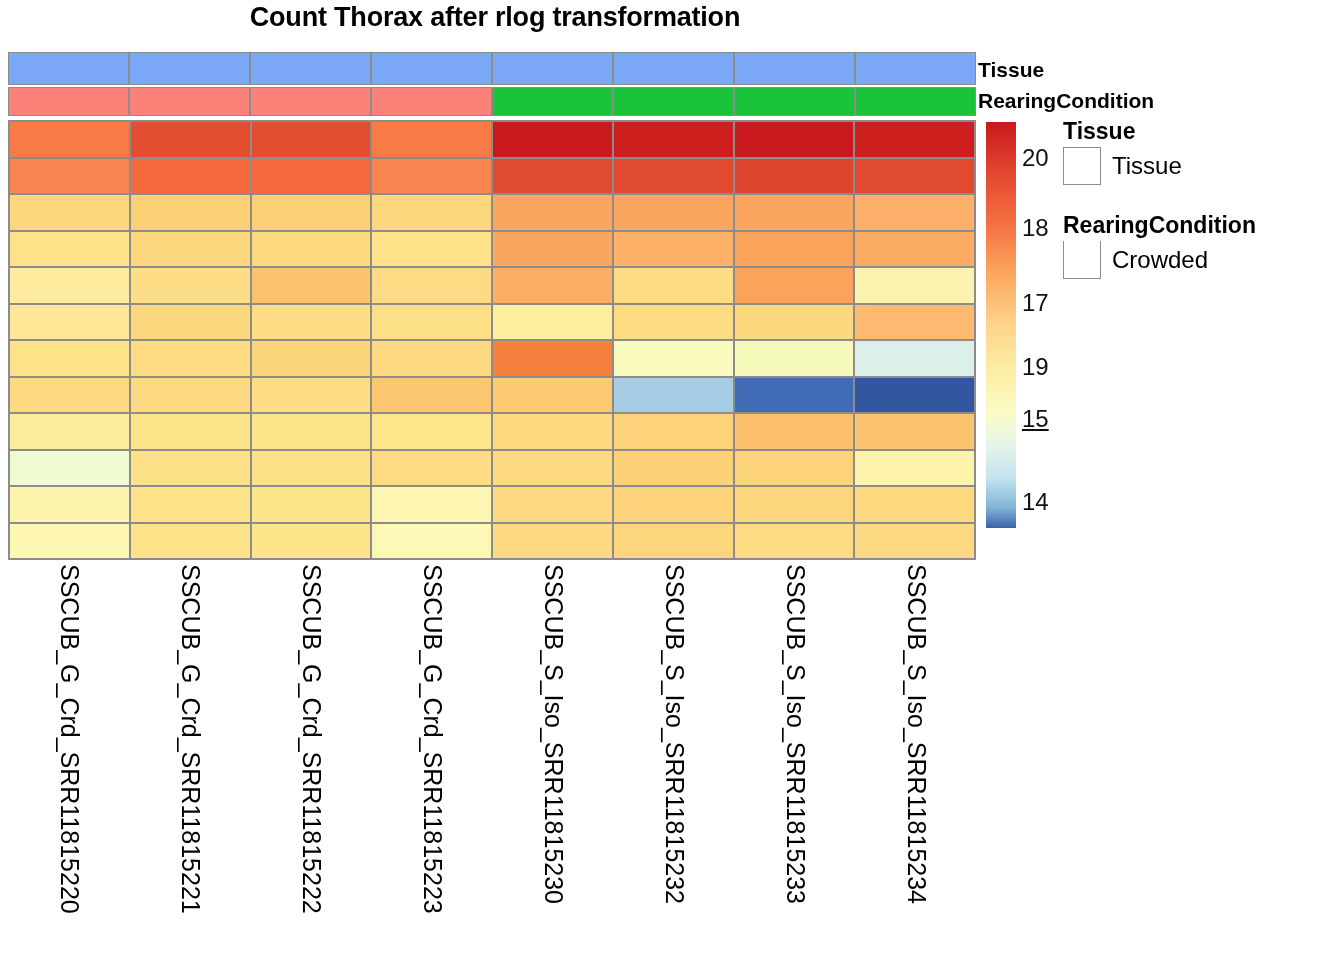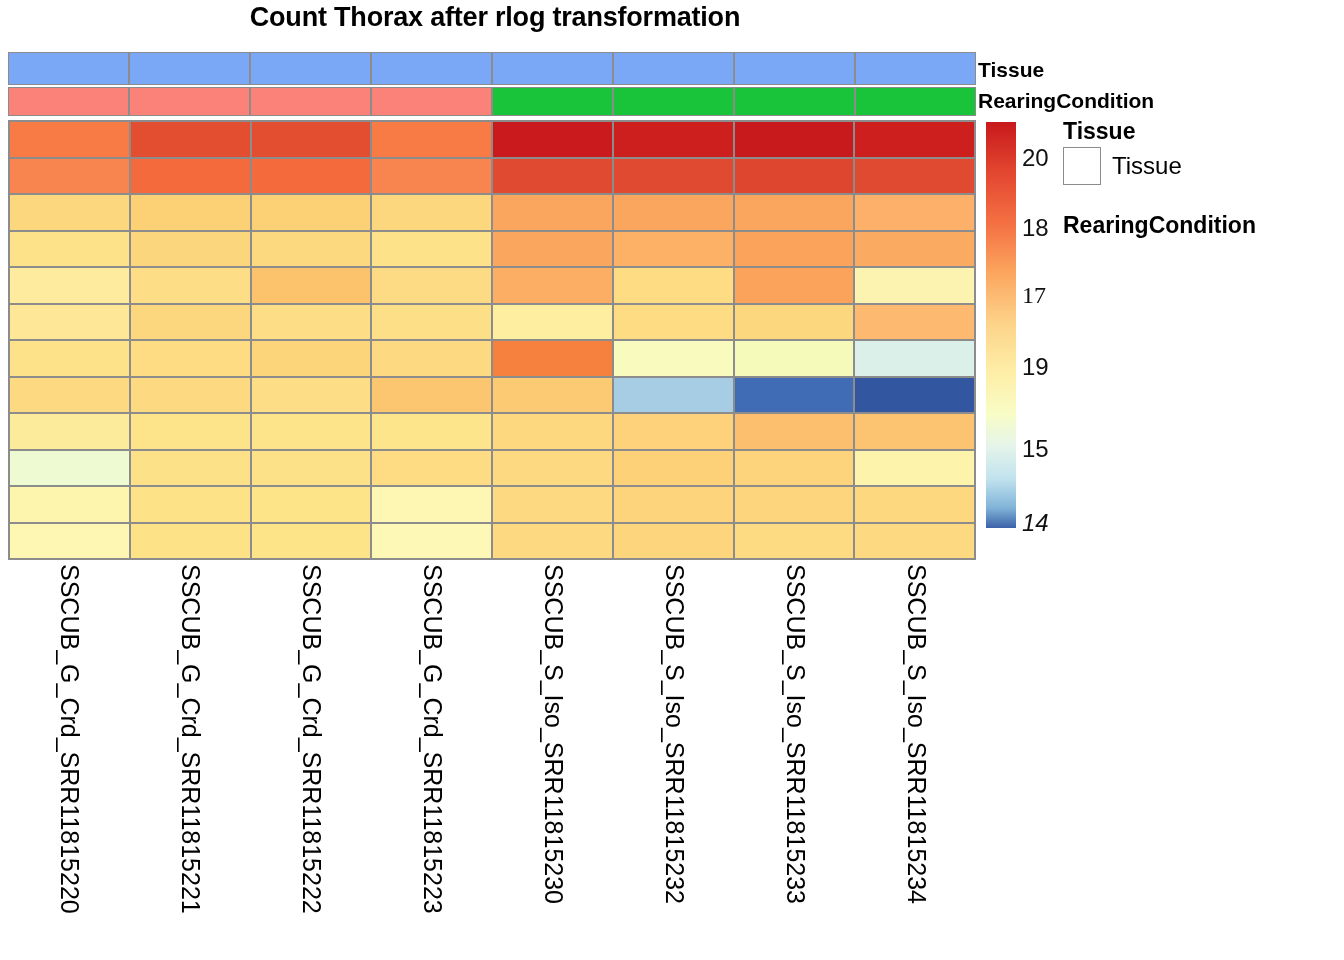--- a/index.html
+++ b/index.html
@@ -268,30 +268,34 @@
     <div class="xlabcell">
       <div class="xlab">SSCUB_S_Iso_SRR11815234</div>
     </div>
   </div>
 
 <div class="cbwrap">
   <div class="cbar" id="colorbar-gradient" style="background: linear-gradient(rgb(200, 25, 28) 0%, rgb(226, 69, 47) 12%, rgb(244, 112, 67) 25%, rgb(252, 165, 94) 37%, rgb(253, 212, 139) 50%, rgb(254, 239, 168) 62%, rgb(248, 252, 198) 72%, rgb(228, 244, 234) 80%, rgb(192, 226, 238) 88%, rgb(129, 180, 216) 95%, rgb(59, 98, 168) 100%);"></div>
   <div class="cbticks" id="colorbar-ticks">
       <div class="cbtick" style="top: 36.1507px;">20</div>
       <div class="cbtick" style="top: 105.671px;">18</div>
-      <div class="cbtick" style="top: 173px; font-family: Liberation Serif, serif;">17</div>
+      <div class="cbtick" style="top: 181px;">17</div>
       <div class="cbtick" style="top: 244.712px;">19</div>
-      <div class="cbtick" style="top: 327px;">15</div>
-      <div class="cbtick" style="top: 401px; font-style: italic;">14</div>
+      <div class="cbtick" style="top: 297px; text-decoration: underline;">15</div>
+      <div class="cbtick" style="top: 380px;">14</div>
     </div>
 </div>
 
 <div class="legend" style="left:1063px;top:118px;">
   <div class="legtitle">Tissue</div>
   <div class="legrow">
     <div class="legswatch"></div>
     <div class="leglabel">Tissue</div>
   </div>
 </div>
 
 <div class="legend" style="left:1063px;top:212px;">
   <div class="legtitle">RearingCondition</div>
+  <div class="legrow">
+    <div class="legswatch stacked-last"></div>
+    <div class="leglabel">Crowded</div>
+  </div>
 </div>
 
 </body></html>

